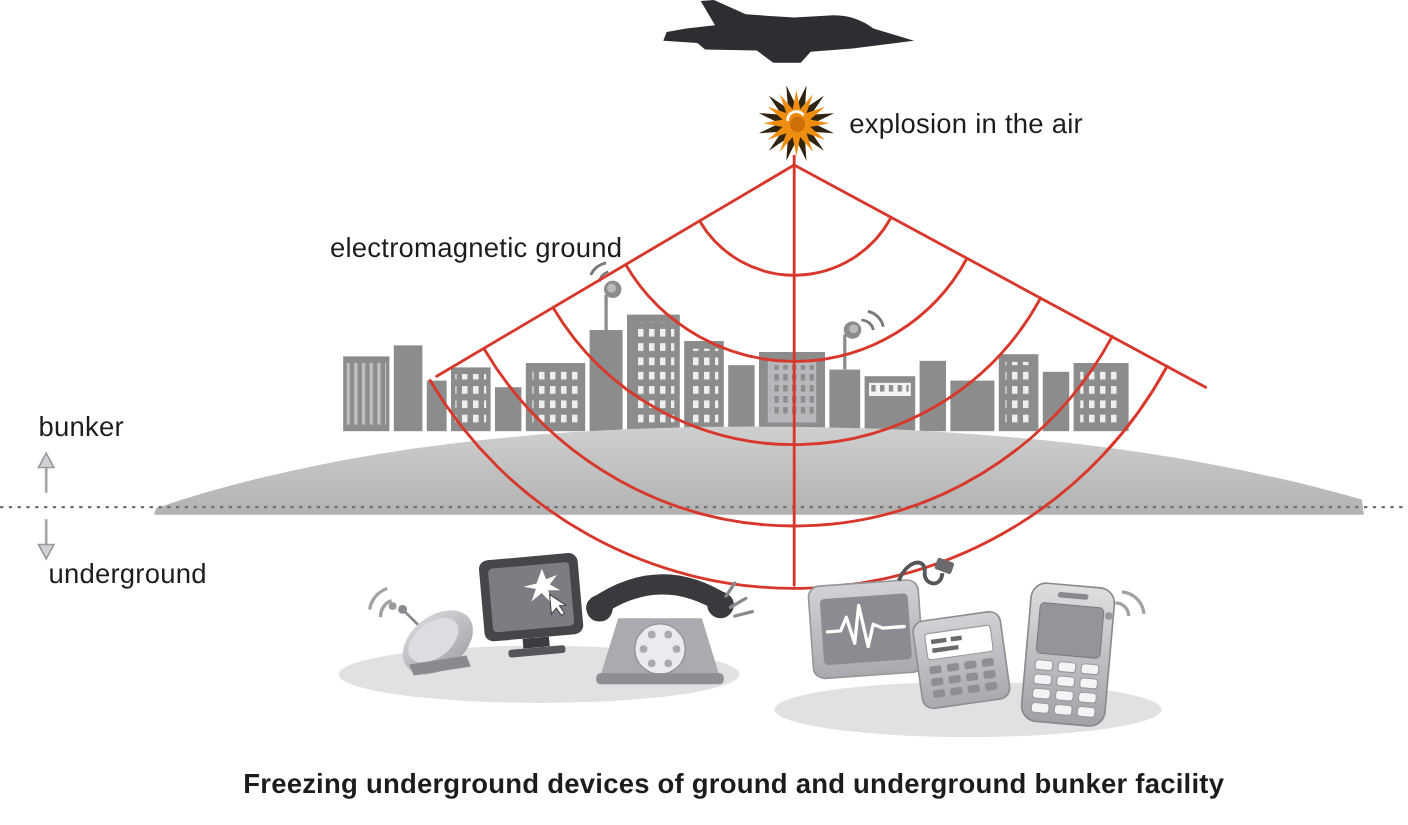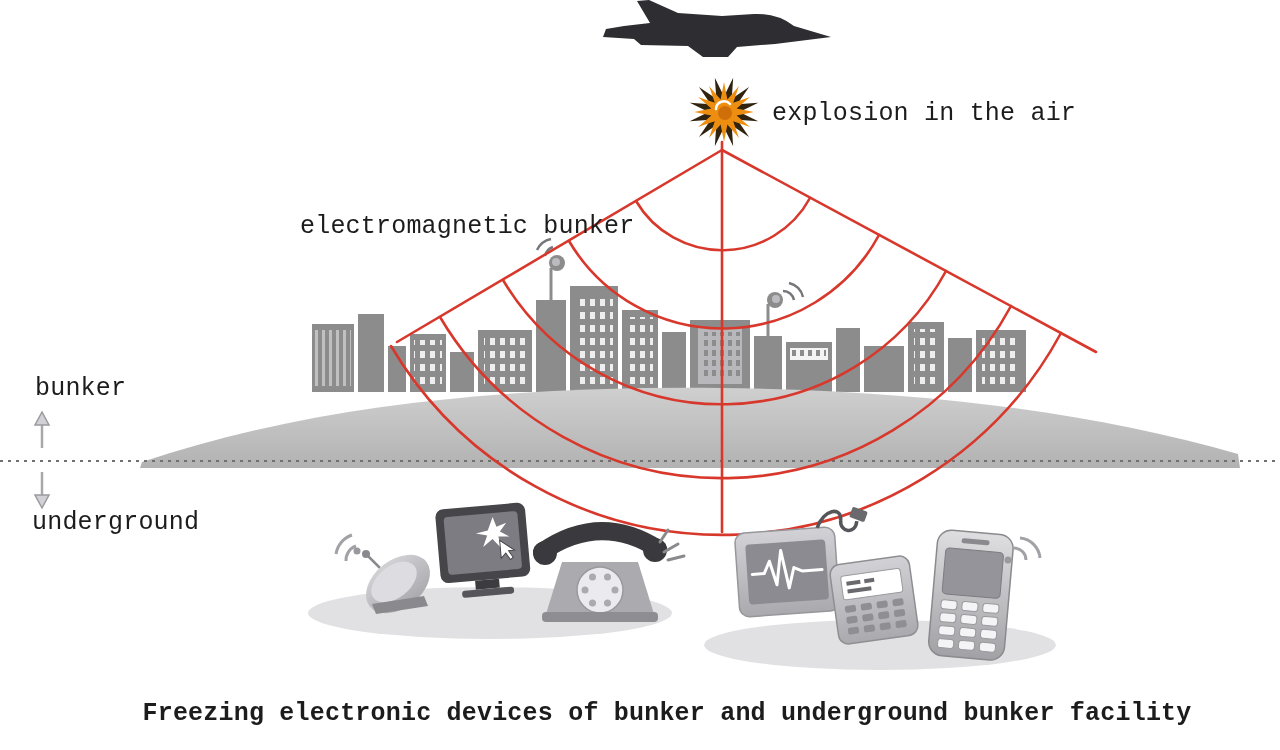--- a/index.html
+++ b/index.html
@@ -1,19 +1,19 @@
 <!DOCTYPE html>
 <html style="--background: #ffffff; --emp-wave-red: #d8382c; --explosion-orange: #ee8e10; --explosion-dark: #30230f; --jet-dark: #2e2e32; --city-gray: #8c8c8c; --ground-gray: #c6c6c6; --text-dark: #1c1c1c; --device-dark: #46464a; --device-mid: #9a9a9e; --dotted-line: #707070;"><head>
 <meta charset="utf-8">
 <style>
   html,body{margin:0;padding:0;background:#ffffff;}
   .canvas{
     position:relative;width:1280px;height:750px;overflow:hidden;
     background:var(--background,#ffffff);
-    font-family:Liberation Mono, monospace;
+    font-family:Liberation Sans, sans-serif;
   }
   svg.scene{position:absolute;left:0;top:0;}
   .lbl{
     position:absolute;color:var(--text-dark,#1c1c1c);
     font-size:25px;font-weight:500;white-space:nowrap;letter-spacing:.2px;
   }
   .lbl.caption{font-weight:600;transform:translateX(-50%);}
 </style>
 </head>
 <body>
@@ -224,18 +224,18 @@
       </g>
       <g>
         <circle cx="1008" cy="560" r="3.5" fill="#9a9a9e"></circle>
         <path d="M1014,548 A12,12 0 0 1 1026,560" stroke="#a2a2a6" stroke-width="3" fill="none"></path>
         <path d="M1020,538 A22,22 0 0 1 1040,558" stroke="#a2a2a6" stroke-width="3" fill="none"></path>
       </g>
     </g>
   </svg>
 
   <div class="lbl" style="left:772px;top:99px">explosion in the air</div>
-  <div class="lbl" style="left:300px;top:212px">electromagnetic bunker</div>
+  <div class="lbl" style="left:300px;top:212px">electromagnetic ground</div>
   <div class="lbl" style="left:35px;top:374px">bunker</div>
-  <div class="lbl" style="left:32px;top:508px">underground</div>
-  <div class="lbl caption" style="left:667px;top:699px">Freezing electronic devices of bunker and underground bunker facility</div>
+  <div class="lbl" style="left:44px;top:508px">underground</div>
+  <div class="lbl caption" style="left:667px;top:699px">Freezing underground devices of ground and underground bunker facility</div>
 
 </div>
 
 </body></html>

